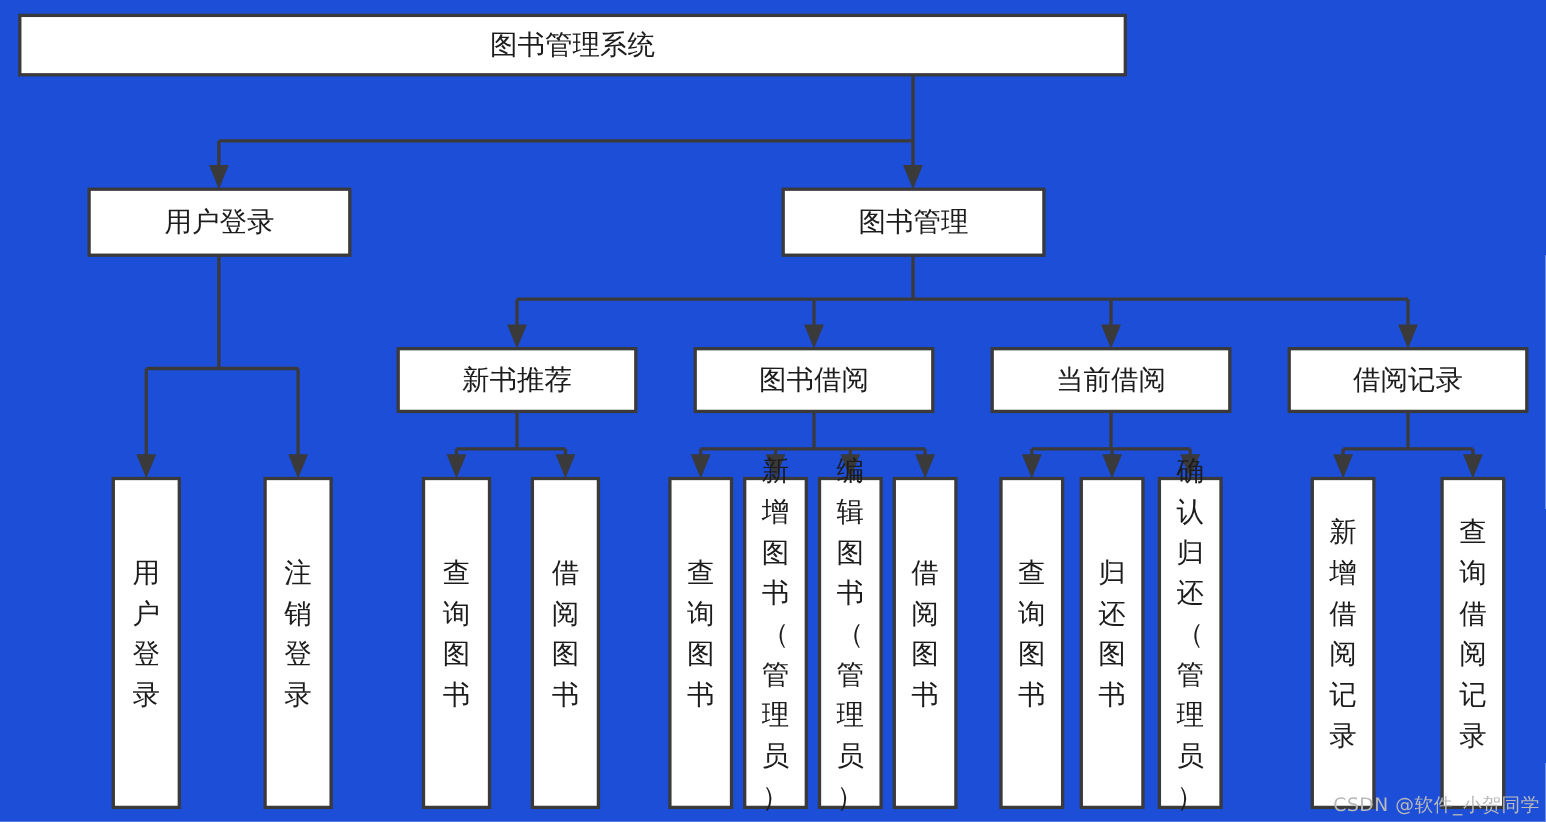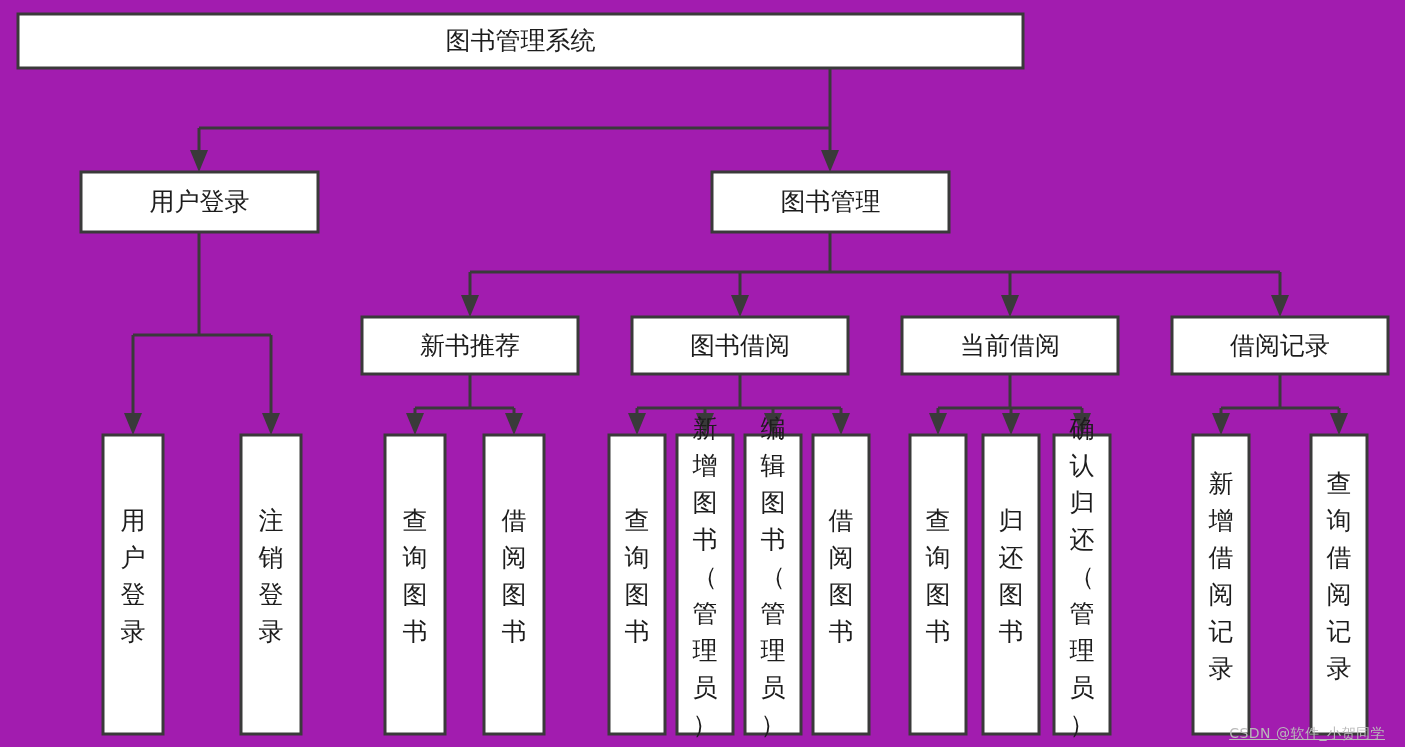--- a/index.html
+++ b/index.html
@@ -1,38 +1,38 @@
 <!DOCTYPE html>
 <html><head>
 <meta charset="utf-8">
 <title>图书管理系统 功能结构图</title>
 <style>
   html,body{margin:0;padding:0;background:#ffffff;}
   body{
     width:1405px;height:747px;overflow:hidden;
     font-family:"DejaVu Sans","Liberation Sans",sans-serif;
   }
-  #diagram-root{position:relative;width:1405px;height:747px;background:#a21caf;}
+  #diagram-root{position:relative;width:1405px;height:747px;background:#1d4ed8;}
   svg#tree-svg{position:absolute;left:0;top:0;width:1405px;height:747px;display:block;}
   .node-box{fill:#ffffff;stroke:#3a3a3a;stroke-width:3;}
   .link-line{stroke:#3a3a3a;stroke-width:3;fill:none;stroke-linecap:butt;}
   .arrow-head{fill:#3a3a3a;stroke:none;}
   .node-label{
     font-family:"DejaVu Sans","Liberation Sans",sans-serif;
     fill:#1c1c1c;font-size:25px;text-anchor:middle;dominant-baseline:middle;
   }
   .node-label-vert{
     font-family:"DejaVu Sans","Liberation Sans",sans-serif;
     fill:#1c1c1c;font-size:25px;text-anchor:middle;
   }
   .watermark{
-    position:absolute;right:20px;bottom:4px;
+    position:absolute;right:5px;bottom:4px;
     font-family:"DejaVu Sans","Liberation Sans",sans-serif;
-    font-size:14px;color:#b9b9b9;white-space:nowrap;letter-spacing:0.5px;
-    user-select:none;pointer-events:none;text-decoration:underline;
+    font-size:17px;color:#b9b9b9;white-space:nowrap;letter-spacing:0.5px;
+    user-select:none;pointer-events:none;
   }
 </style>
 </head>
 <body>
 
 <div id="diagram-root">
   <svg id="tree-svg" viewBox="0 0 1405 747">
     <g id="links-layer">
         <g>
           <line x1="830" y1="68" x2="830" y2="128" class="link-line"></line>

